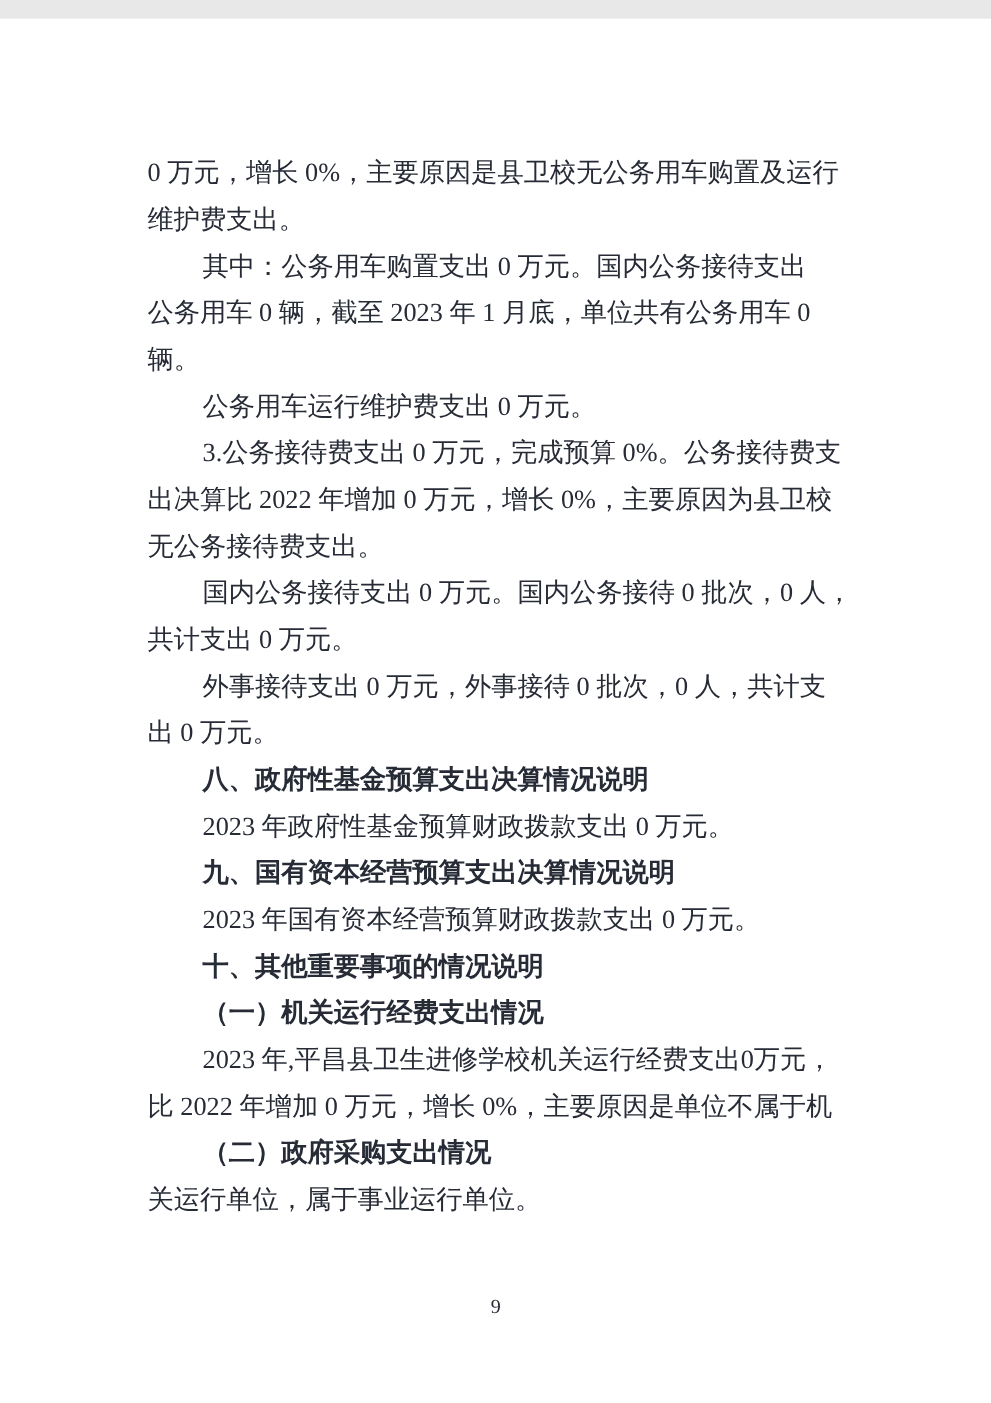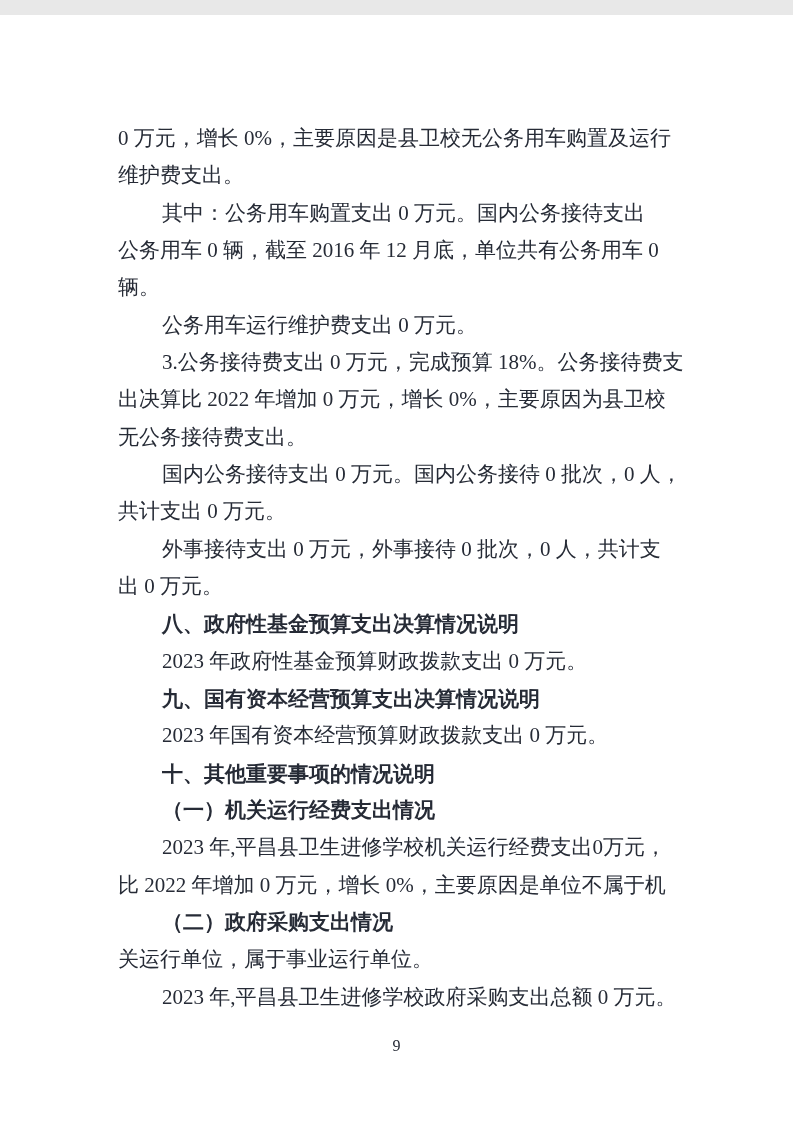--- a/index.html
+++ b/index.html
@@ -44,26 +44,26 @@
 </head>
 <body>
 
 <div class="page">
   <div class="content">
 
     <div class="line"><span>0 万元，增长 0%，主要原因是县卫校无公务用车购置及运行</span></div>
     <div class="line"><span>维护费支出。</span></div>
 
     <div class="line indent"><span>其中：</span><span class="b">公务用车购置支出 0</span><span> 万元。国内公务接待支出</span></div>
-    <div class="line"><span>公务用车 0 辆，截至 2016 年 12 月底，单位共有公务用车 0</span></div>
+    <div class="line"><span>公务用车 0 辆，截至 2023 年 1 月底，单位共有公务用车 0</span></div>
     <div class="line"><span>辆。</span></div>
 
     <div class="line indent"><span class="b">公务用车运行维护费支出 0</span><span> 万元。</span></div>
 
-    <div class="line indent"><span class="b">3.公务接待费支出 0</span><span> 万元，完成预算 18%。公务接待费支</span></div>
+    <div class="line indent"><span class="b">3.公务接待费支出 0</span><span> 万元，完成预算 0%。公务接待费支</span></div>
     <div class="line"><span>出决算比 2022 年增加 0 万元，增长 0%，主要原因为县卫校</span></div>
     <div class="line"><span>无公务接待费支出。</span></div>
 
     <div class="line indent"><span class="b">国内公务接待支出 0</span><span> 万元。国内公务接待 0 批次，0 人，</span></div>
     <div class="line"><span>共计支出 0 万元。</span></div>
 
     <div class="line indent"><span class="b">外事接待支出 0</span><span> 万元，外事接待 0 批次，0 人，共计支</span></div>
     <div class="line"><span>出 0 万元。</span></div>
 
     <div class="line indent hei"><span>八、政府性基金预算支出决算情况说明</span></div>
@@ -73,18 +73,17 @@
     <div class="line indent"><span>2023 年国有资本经营预算财政拨款支出 0 万元。</span></div>
 
     <div class="line indent hei"><span>十、其他重要事项的情况说明</span></div>
 
     <div class="line indent sub"><span>（一）机关运行经费支出情况</span></div>
     <div class="line indent"><span>2023 年,平昌县卫生进修学校机关运行经费支出0万元，</span></div>
     <div class="line"><span>比 2022 年增加 0 万元，增长 0%，主要原因是单位不属于机</span></div>
     <div class="line indent sub"><span>（二）政府采购支出情况</span></div>
 
     <div class="line"><span>关运行单位，属于事业运行单位。</span></div>
-    <div class="line indent"><span>2023 年,平昌县卫生进修学校政府采购支出总额 0 万元。</span></div>
 
   </div>
 
   <div class="pagenum">9</div>
 </div>
 
 </body></html>

